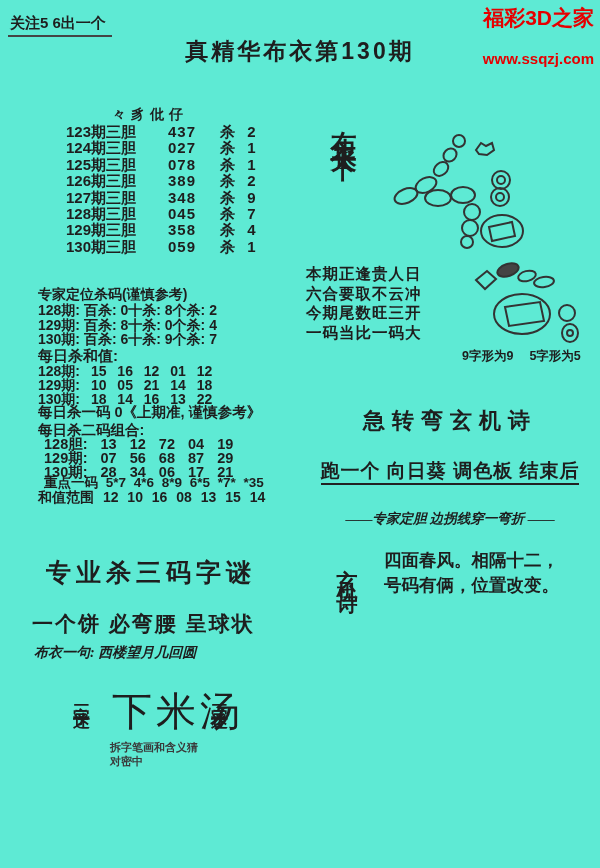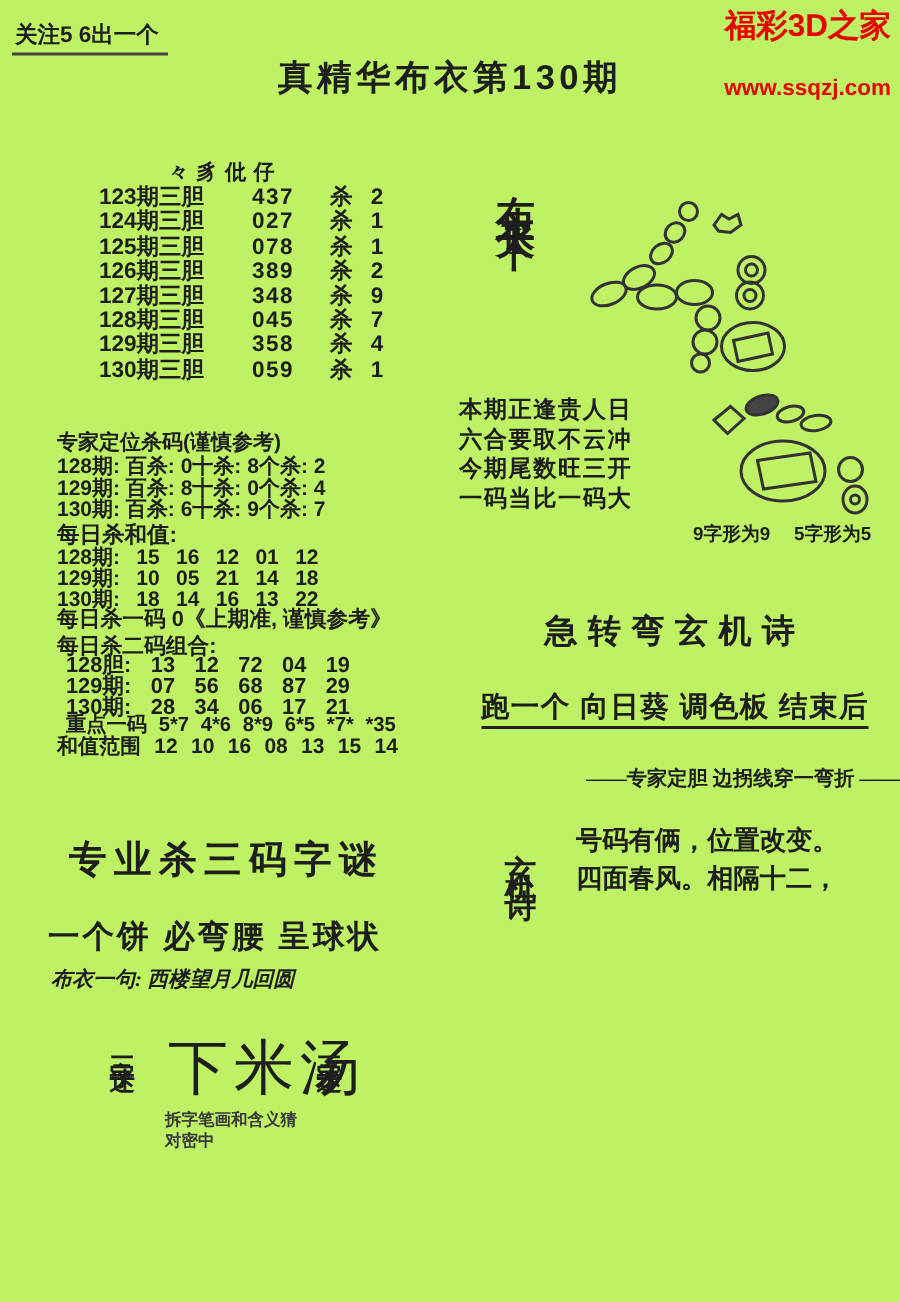--- a/index.html
+++ b/index.html
@@ -1,18 +1,18 @@
 <!DOCTYPE html>
 <html><head>
 <meta charset="utf-8">
 <style>
   html,body{margin:0;padding:0;background:#e8e8e8;}
   .page{
     position:relative;width:600px;height:868px;margin:0 auto;
-    background:#bef264;overflow:hidden;color:#1e1e1e;
+    background:#5eead4;overflow:hidden;color:#1e1e1e;
     font-family:"Liberation Sans","DejaVu Sans",sans-serif;
   }
   .abs{position:absolute;}
   
   .watch{left:8px;top:14px;font-size:15px;font-weight:bold;border-bottom:2px solid #444;padding:0 6px 2px 2px;}
   .site{right:6px;top:6px;text-align:right;line-height:1.15;}
   .site .l1{font-size:21px;font-weight:bold;}
   .site .l2{font-size:15px;font-weight:bold;margin-top:20px;}
   .title{left:0;top:36px;width:100%;text-align:center;font-size:23px;font-weight:bold;letter-spacing:3px;}
   
@@ -45,21 +45,21 @@
   .doodle1{left:388px;top:116px;}
   .xbox{left:306px;top:264px;width:152px;font-family:"Liberation Serif","DejaVu Serif",serif;}
   .xbox .xt{text-align:center;font-size:17px;font-weight:bold;letter-spacing:3px;border-bottom:3px solid #222;padding-bottom:1px;margin-bottom:3px;}
   .xbox .xl{font-size:15.5px;font-weight:bold;letter-spacing:1px;line-height:19.5px;white-space:nowrap;}
   .doodle2{left:464px;top:258px;}
   .caption{left:416px;top:348px;font-size:12.5px;font-weight:bold;margin-left:46px;}
   .caption span{margin-right:16px;}
   .turn-title{left:300px;top:406px;width:300px;text-align:center;font-size:22px;font-weight:bold;letter-spacing:7px;}
   .turn-line{left:300px;top:458px;width:300px;text-align:center;font-size:19px;font-weight:bold;letter-spacing:1px;}
   .turn-line span{border-bottom:2px solid #222;padding-bottom:2px;white-space:nowrap;}
-  .turn-foot{left:300px;top:510px;width:300px;text-align:right;font-size:13.5px;font-weight:bold;font-family:"Liberation Serif","DejaVu Serif",serif;}
+  .turn-foot{left:300px;top:510px;width:300px;text-align:center;font-size:13.5px;font-weight:bold;font-style:italic;font-family:"Liberation Serif","DejaVu Serif",serif;}
   .x2-side{left:333px;top:552px;height:130px;font-size:21px;font-weight:bold;letter-spacing:12px;}
   .x2-text{left:384px;top:548px;font-size:17.5px;font-weight:bold;line-height:25px;font-family:"Liberation Serif","DejaVu Serif",serif;}
   svg .ink{stroke:#333;fill:none;stroke-width:2;}
 </style>
 </head>
 <body>
 
 <div class="page">
 
   <div class="abs watch">关注5 6出一个</div>
@@ -200,17 +200,17 @@
   </div>
 
   <div class="abs turn-title">急转弯玄机诗</div>
   <div class="abs turn-line">
     <span>跑一个 向日葵 调色板 结束后</span>
   </div>
   <div class="abs turn-foot">——专家定胆 边拐线穿一弯折 ——</div>
 
   <div class="abs vtext x2-side">玄机诗</div>
   <div class="abs x2-text">
+    <div>四面春风。相隔十二，</div>
     <div>号码有俩，位置改变。</div>
-    <div>四面春风。相隔十二，</div>
   </div>
 
 </div>
 
 </body></html>

